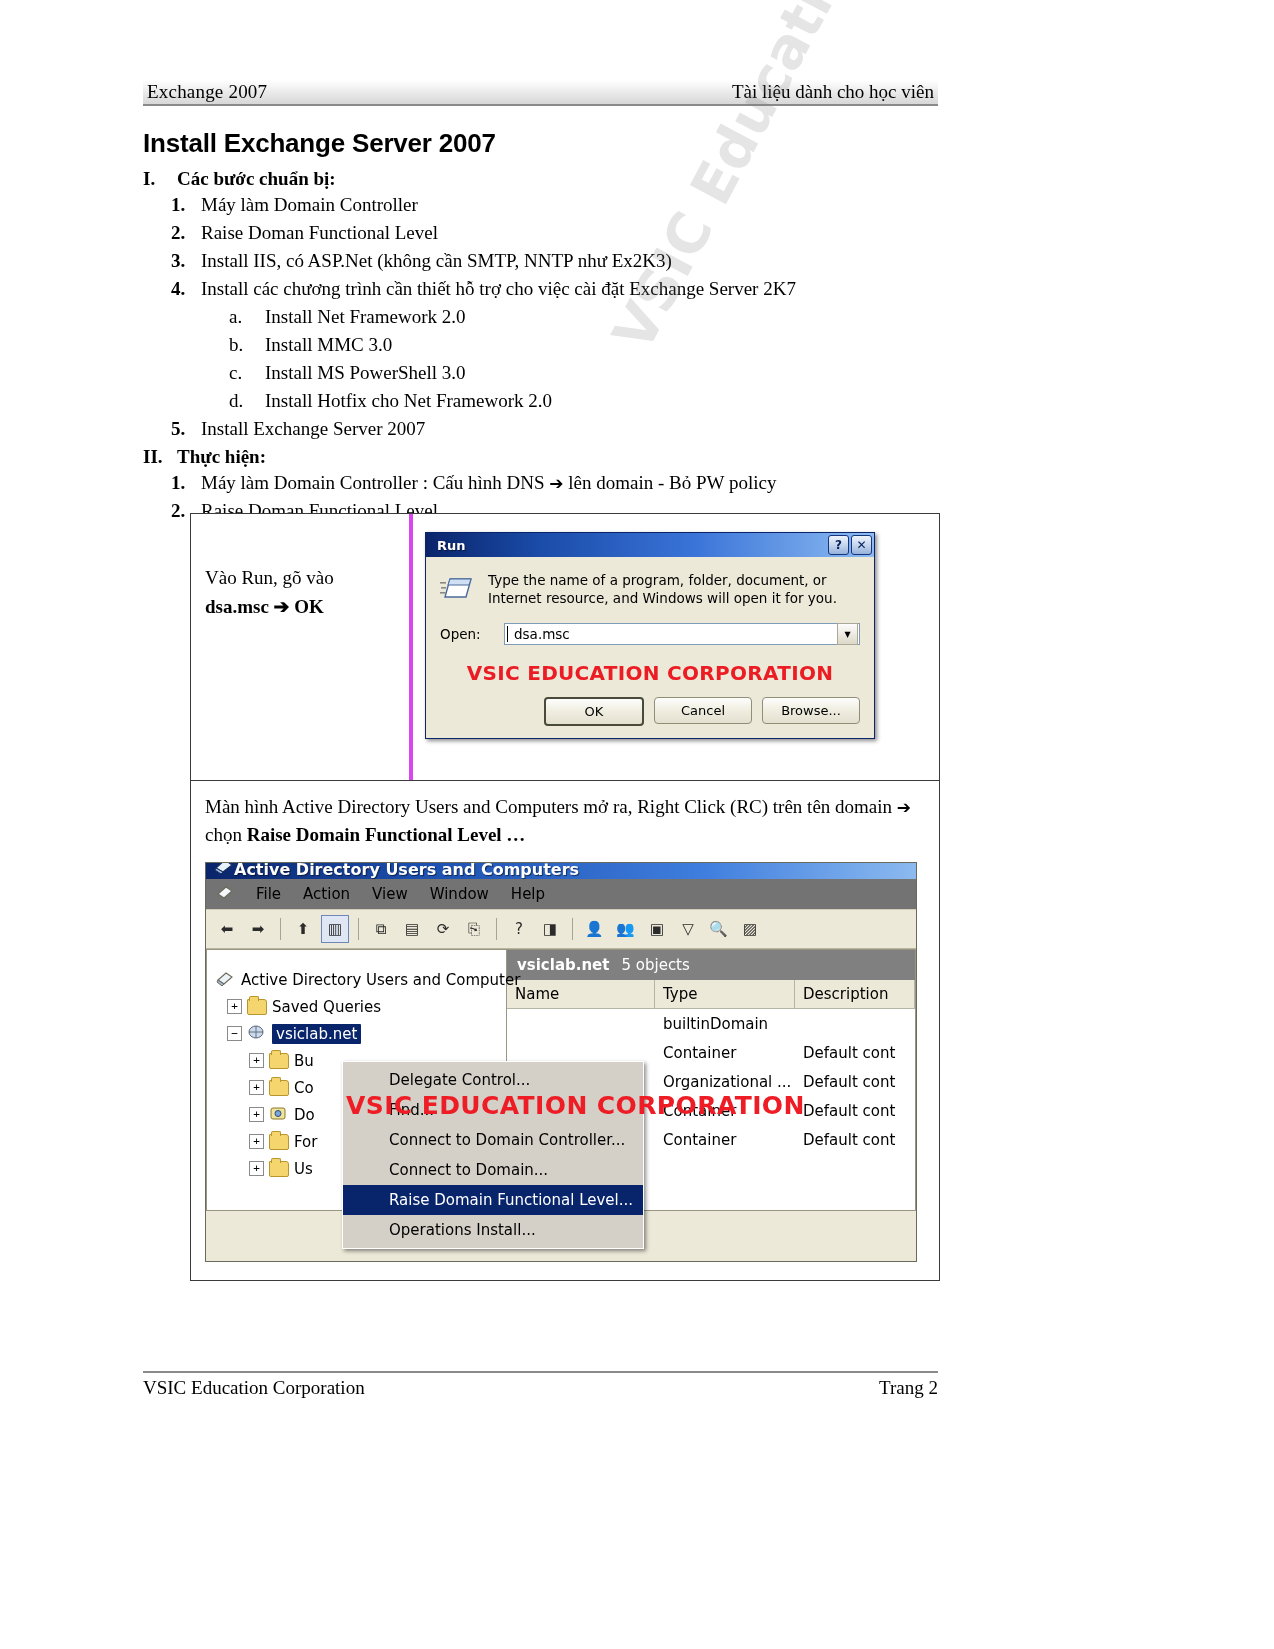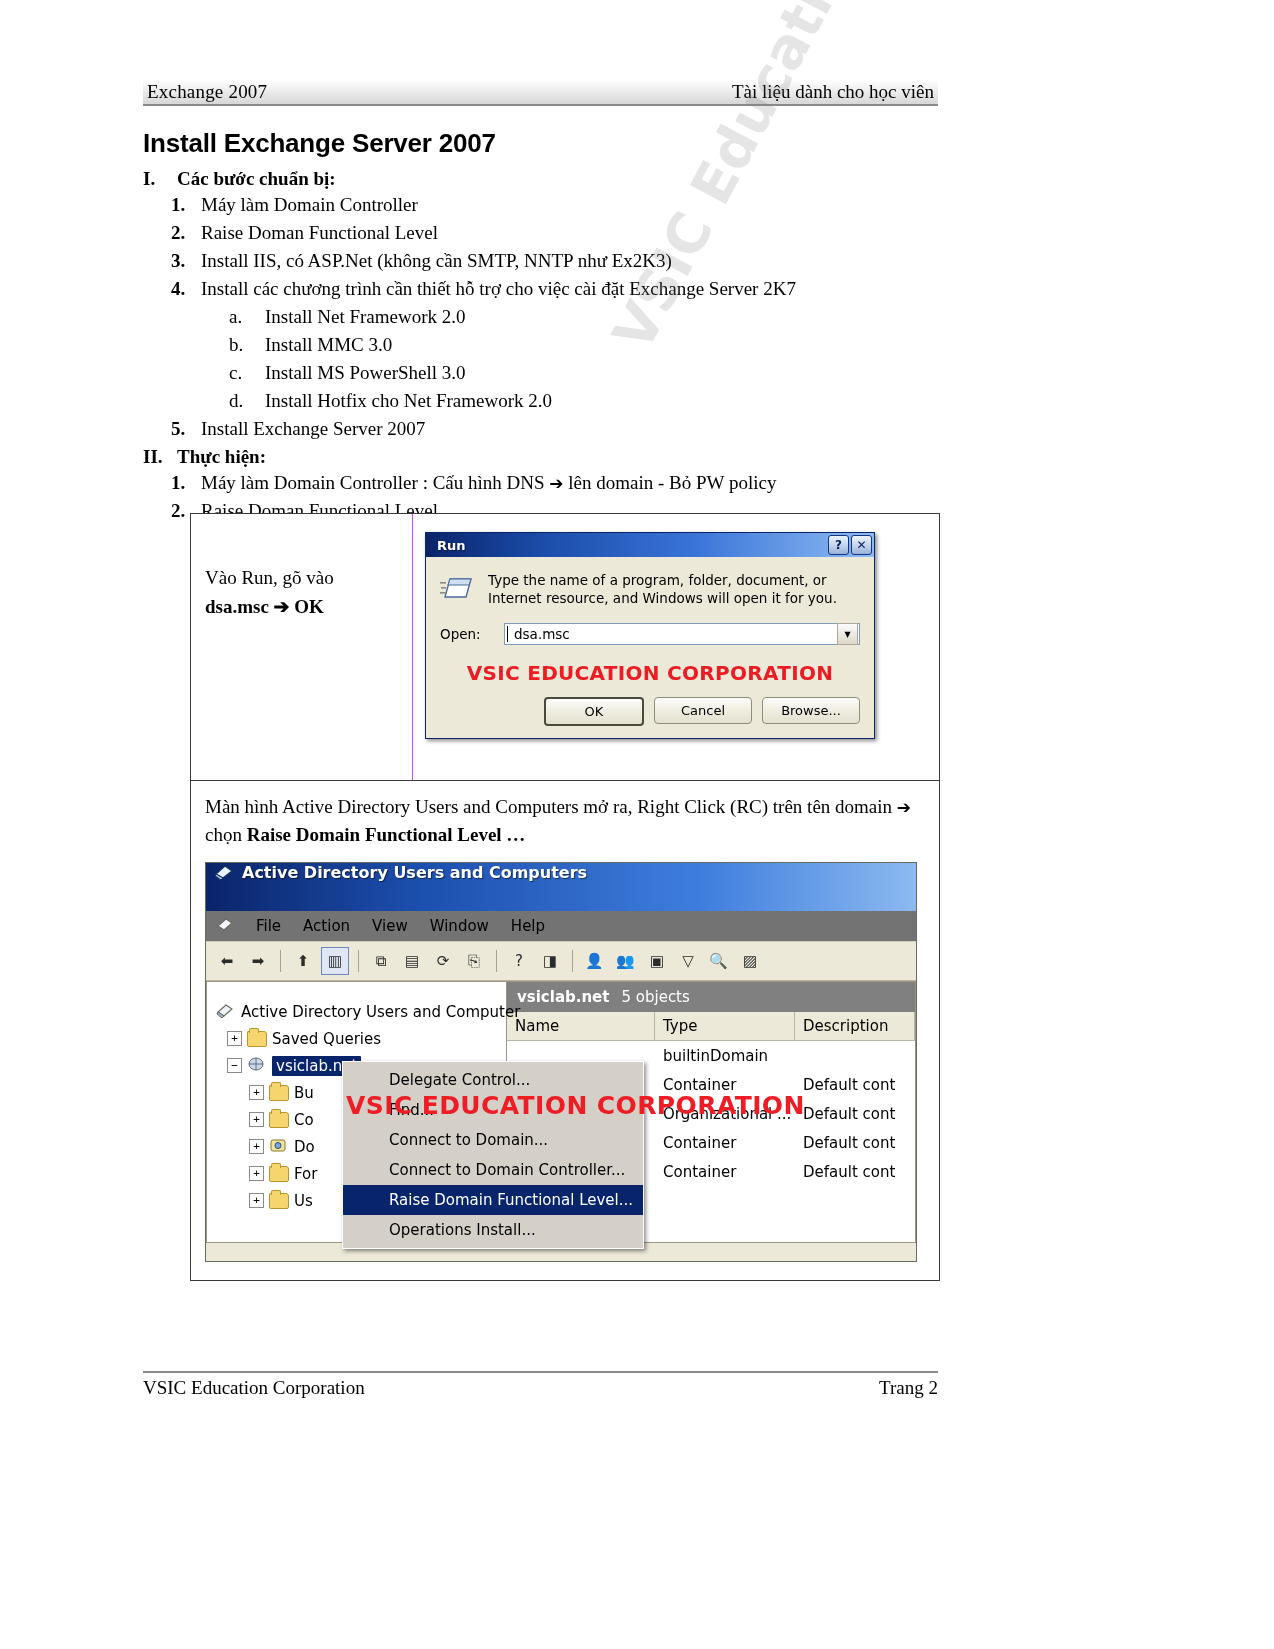--- a/index.html
+++ b/index.html
@@ -86,21 +86,21 @@
     left: 190px;
     top: 513px;
     width: 750px;
     border: 1px solid #3a3a3a;
     box-sizing: border-box;
     background: #fff;
   }
   .shot-row-top { display: flex; height: 266px; }
   .shot-cell-left {
     width: 222px; flex: 0 0 222px;
-    border-right: 1px solid #d946ef;
+    border-right: 4px solid #d946ef;
     padding: 50px 0 0 14px;
     box-sizing: border-box;
     font-size: 19px; line-height: 1.5;
   }
   .shot-cell-right {
     flex: 1 1 auto;
     position: relative;
     padding-top: 18px;
     padding-left: 12px;
     box-sizing: border-box;
@@ -184,23 +184,23 @@
     width: 712px;
     border: 1px solid #6a6a5a;
     background: #ece9d8;
     font-family: "DejaVu Sans", sans-serif;
     position: relative;
     overflow: hidden;
     height: 400px;
     box-sizing: border-box;
   }
   .aduc-title {
-    height: 48px;
+    height: 16px;
     background: linear-gradient(to right,#0a246a 0%, #1c4fae 30%, #3f7ede 70%, #8cbaf0 100%);
-    display: flex; align-items: flex-start; gap: 8px; padding-left: 8px;
+    display: flex; align-items: flex-end; gap: 0; padding-left: 8px;
     box-sizing: border-box;
   }
   .aduc-title .t {
     color: #fff; font-weight: bold; font-size: 16px;
     text-shadow: 1px 1px 1px rgba(0,0,0,.55);
   }
   .aduc-menubar {
     height: 30px; display: flex; align-items: center; gap: 22px;
     padding-left: 10px; font-size: 15px;
     background: #737373;
@@ -600,22 +600,22 @@
               <span class="cell c2">Container</span>
               <span class="cell c3">Default cont</span>
             </div>
           </div>
 
         </div>
 
         <div class="ctx-menu">
           <div class="ctx-item">Delegate Control...</div>
           <div class="ctx-item">Find...</div>
+          <div class="ctx-item">Connect to Domain Controller...</div>
           <div class="ctx-item">Connect to Domain...</div>
-          <div class="ctx-item">Connect to Domain Controller...</div>
           <div class="ctx-item hl">Raise Domain Functional Level...</div>
           <div class="ctx-item">Operations Install...</div>
         </div>
 
         <div class="ad-watermark">VSIC EDUCATION CORPORATION</div>
 
       </div>
     </div>
 
   </div>

